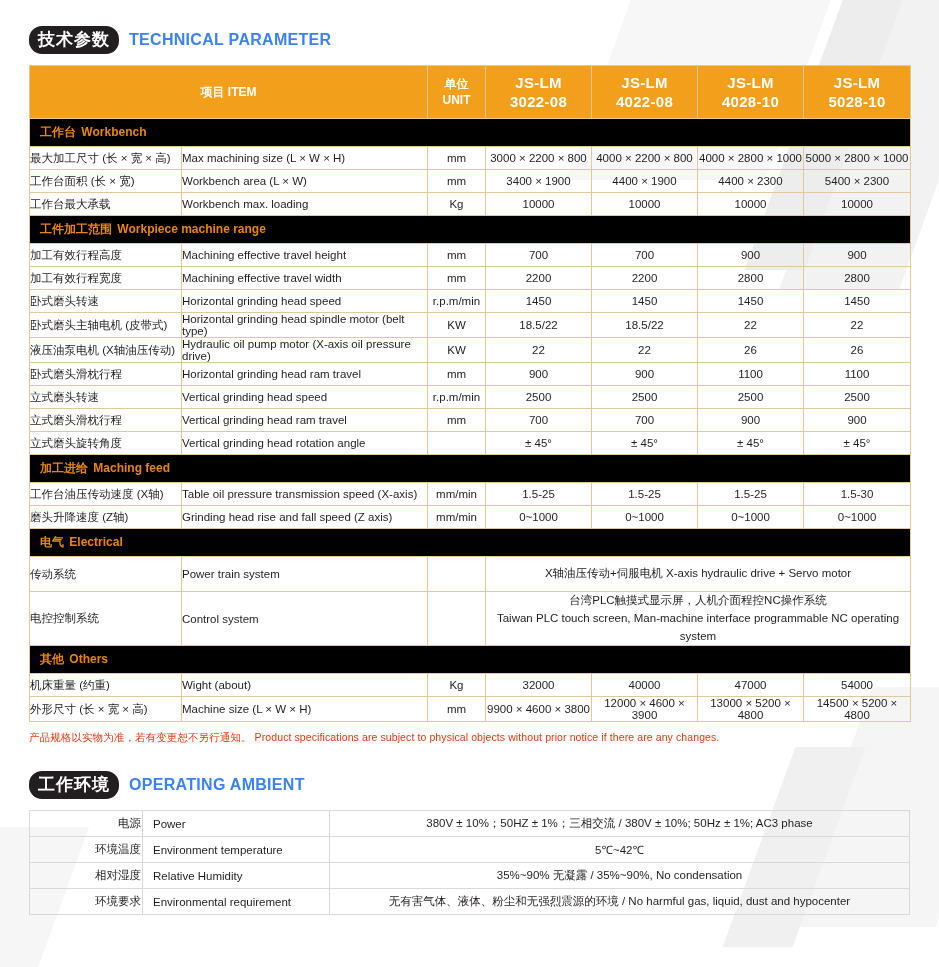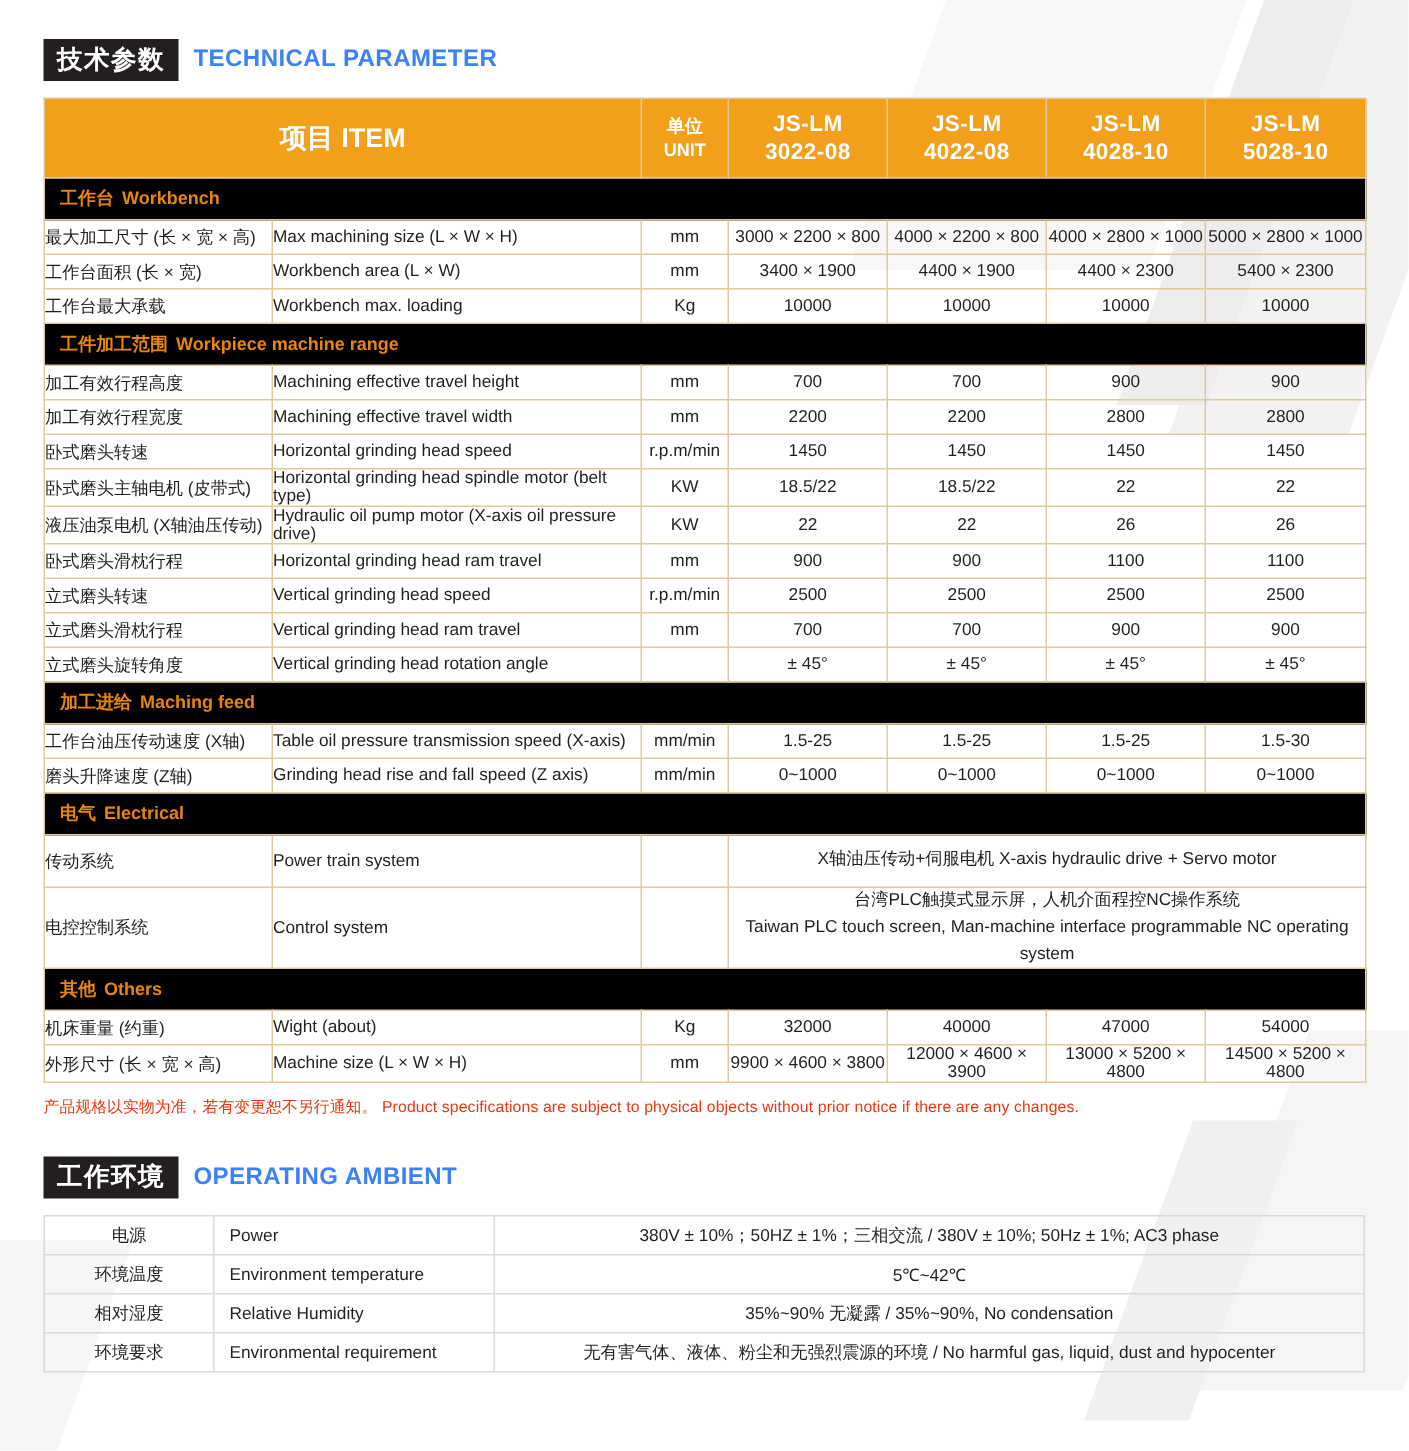--- a/index.html
+++ b/index.html
@@ -53,20 +53,21 @@
     margin-bottom: 11px;
   }
   .section-head .cn {
     background: #231f20;
     color: #ffffff;
     font-size: 17px;
     font-weight: bold;
     letter-spacing: 1px;
     padding: 5px 9px 6px;
     line-height: 1;
+    border-radius: 13px;
   }
   .section-head .en {
     font-size: 16px;
     font-weight: bold;
     letter-spacing: 0.3px;
     color: #3b82f6;
   }
 
   
   table.spec {
@@ -82,21 +83,21 @@
   
   .thead th {
     background: #f29f1c;
     color: #ffffff;
     font-weight: bold;
     text-align: center;
     border: 1px solid #f29f1c;
     height: 52px;
     vertical-align: middle;
   }
-  .thead th.item { font-size: 18px; margin-top: 24px; }
+  .thead th.item { font-size: 12px; margin-top: 24px; }
   .thead th.unit { font-size: 12px; line-height: 1.35; }
   .thead th.model {
     font-size: 15px;
     line-height: 1.3;
     letter-spacing: 0.3px;
   }
   .thead th.model span { display: block; }
 
   
   tr.group td {
@@ -139,21 +140,21 @@
   table.ambient {
     border-collapse: collapse;
     width: 881px;
     table-layout: fixed;
     font-size: 11.5px;
   }
   table.ambient td {
     border: 1px solid #d9d9d9;
     height: 23px;
   }
-  table.ambient td.a-cn { text-align: center; width: 110px; }
+  table.ambient td.a-cn { text-align: right; width: 110px; }
   table.ambient td.a-en { padding-left: 10px; width: 175px; }
   table.ambient td.a-val { text-align: center; }
 </style>
 </head>
 <body>
 
 <div class="bg-deco">
   <i class="b1"></i>
     <i class="b2"></i>
     <i class="b3"></i>

